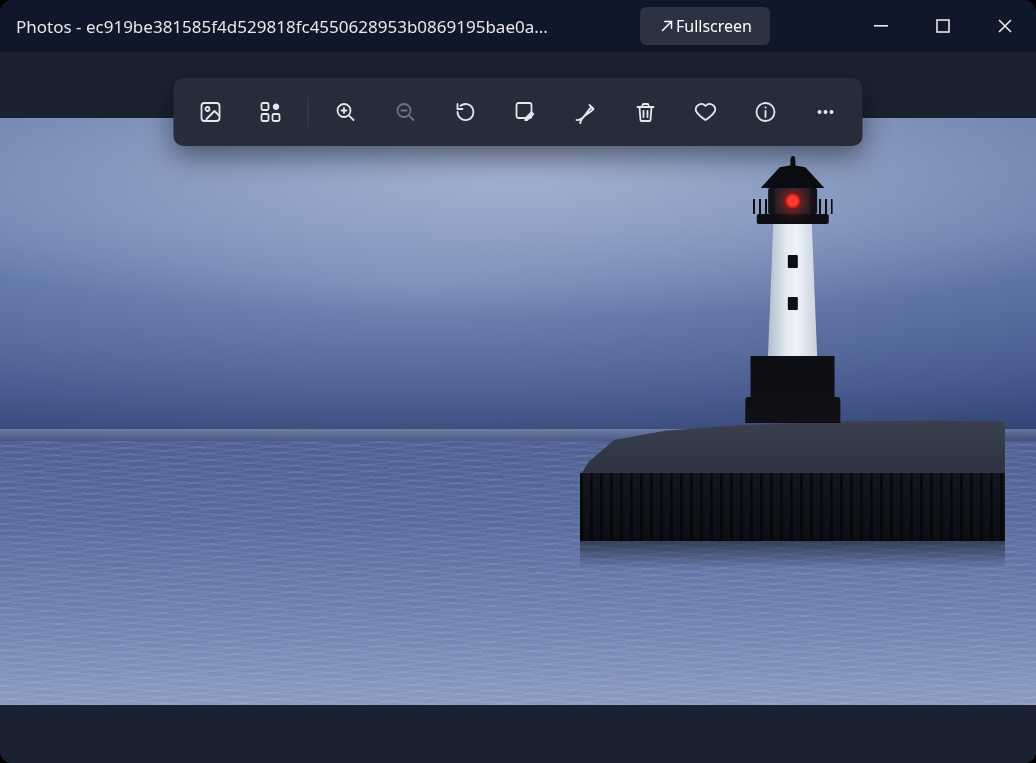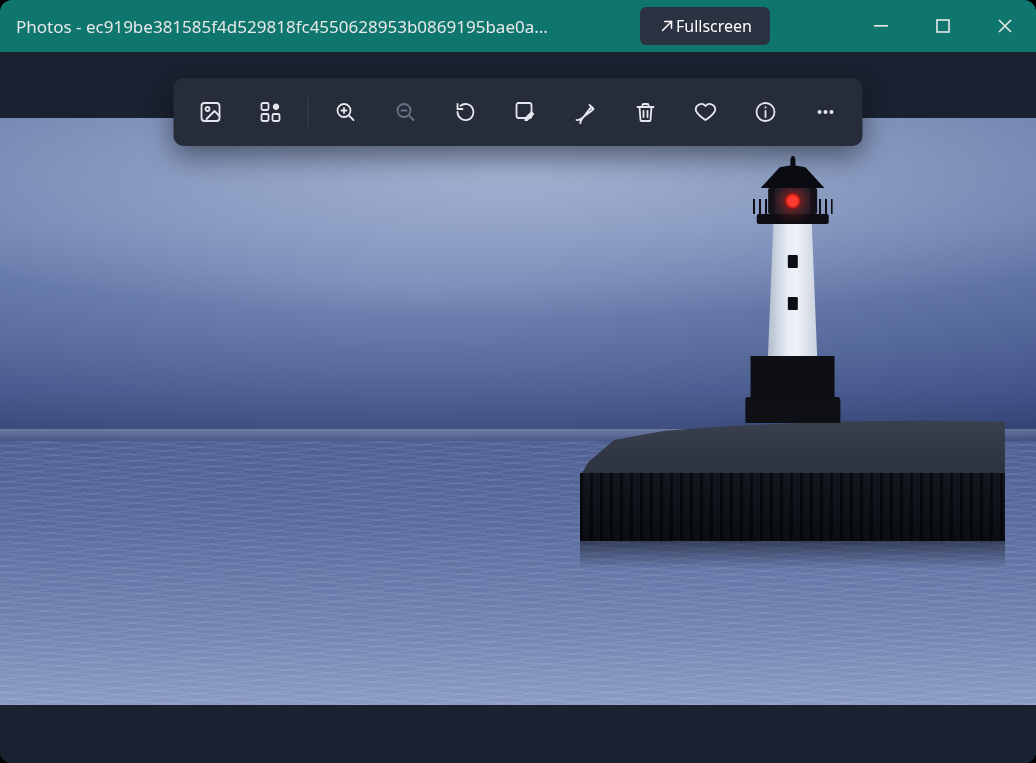--- a/index.html
+++ b/index.html
@@ -1,19 +1,19 @@
 <!DOCTYPE html>
 <html><head>
 <meta charset="utf-8">
 <style>
   * { box-sizing: border-box; margin: 0; padding: 0; }
   html, body { width: 1036px; height: 763px; overflow: hidden; font-family: "Segoe UI", system-ui, sans-serif; background: #000; }
   .window {
     width: 1036px; height: 763px;
-    background: #0f766e;
+    background: #0f172a;
     border-radius: 12px;
     overflow: hidden;
     position: relative;
     display: flex;
     flex-direction: column;
   }
   .titlebar {
     height: 52px;
     display: flex;
     align-items: center;

